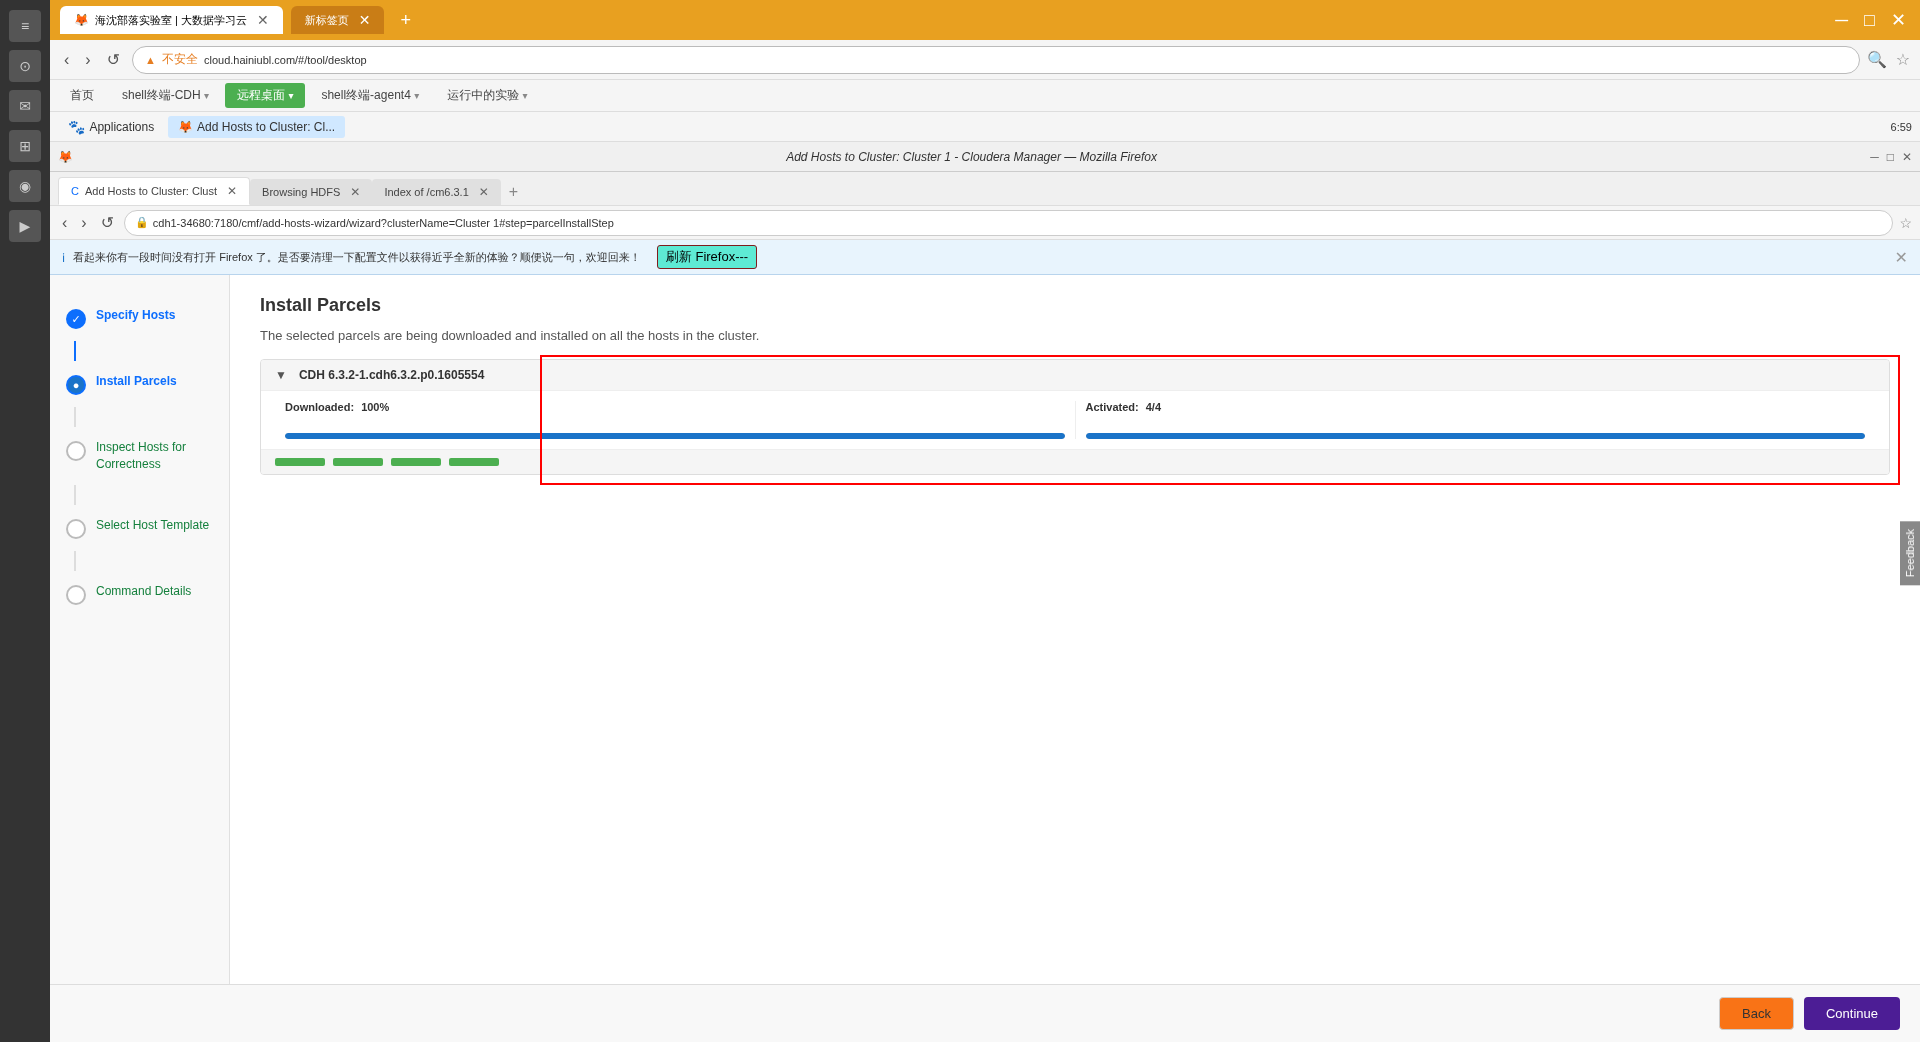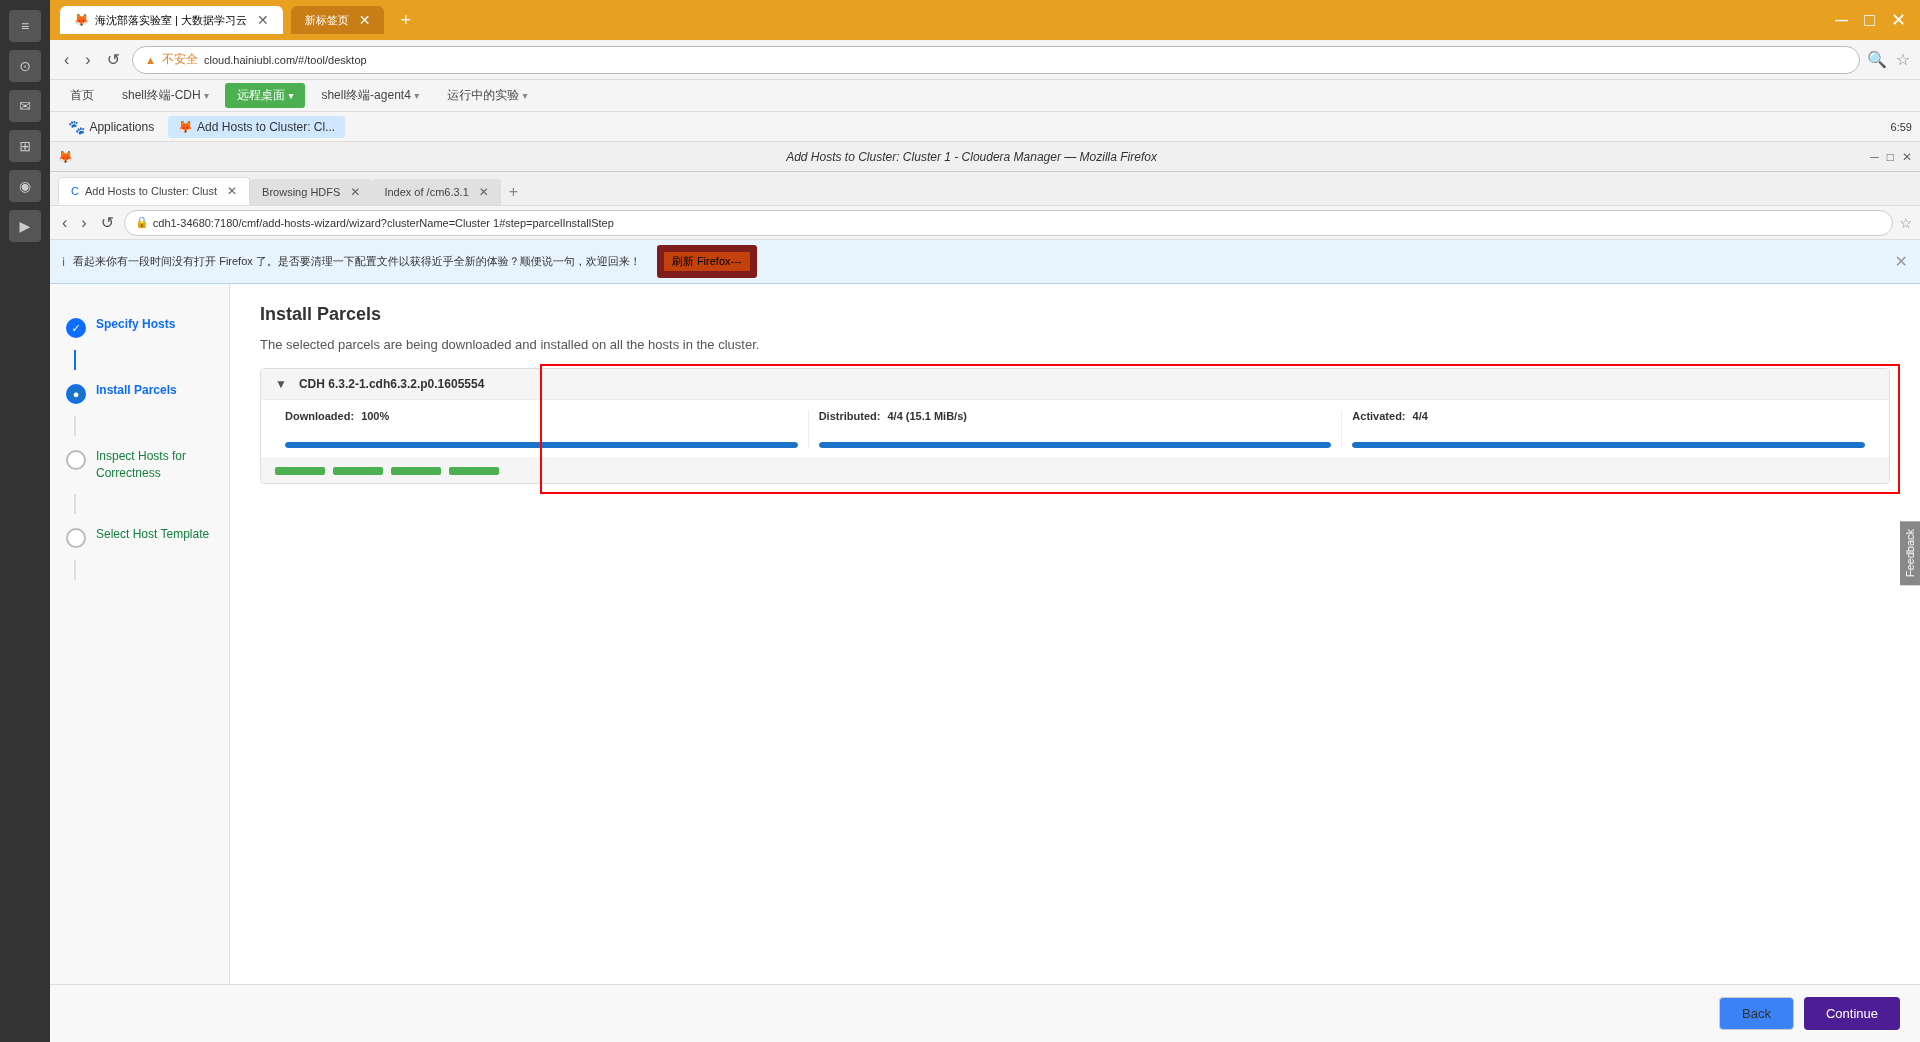--- a/index.html
+++ b/index.html
@@ -325,21 +325,21 @@
     .wizard-footer {
       background: #f8f8f8;
       border-top: 1px solid #ddd;
       padding: 12px 20px;
       display: flex;
       justify-content: flex-end;
       gap: 10px;
     }
     .btn-back {
       padding: 8px 22px;
-      background: #3b82f6;
+      background: #f97316;
       border: 1px solid #ccc;
       border-radius: 4px;
       font-size: 13px;
       cursor: pointer;
       color: #333;
     }
     .btn-continue {
       padding: 8px 22px;
       background: #4c1d95;
       border: none;
@@ -484,21 +484,21 @@
         <div class="inner-addr-field">
           <span style="font-size:11px; color:#888; margin-right:4px;">🔒</span>
           <span style="font-size:11px; color:#333; overflow:hidden; text-overflow:ellipsis; white-space:nowrap;">cdh1-34680:7180/cmf/add-hosts-wizard/wizard?clusterName=Cluster 1#step=parcelInstallStep</span>
         </div>
         <span style="font-size:14px; color:#888; cursor:pointer;">☆</span>
       </div>
 
       <div class="inner-notification">
         <span style="color:#1a73c8; font-size:12px;">ℹ</span>
         <span>看起来你有一段时间没有打开 Firefox 了。是否要清理一下配置文件以获得近乎全新的体验？顺便说一句，欢迎回来！</span>
-        <button style="background:#c2410c; border:7px solid #7f1d1d; border-radius:3px; padding:2px 8px; font-size:11px; cursor:pointer; margin-left:8px;">刷新 Firefox---</button>
+        <button style="background:#5eead4; border:1px solid #7f1d1d; border-radius:3px; padding:2px 8px; font-size:13px; cursor:pointer; margin-left:8px;">刷新 Firefox---</button>
         <span class="notif-close">✕</span>
       </div>
 
       <div class="main-content" style="flex:1; display:flex;">
 
         <div class="wizard-sidebar">
 
           <div class="wizard-step">
             <div>
               <div class="step-circle completed">✓</div>
@@ -524,20 +524,26 @@
           <div class="step-connector inactive"></div>
 
           <div class="wizard-step">
             <div>
               <div class="step-circle inactive"></div>
             </div>
             <div class="step-label">Select Host Template</div>
           </div>
           <div class="step-connector inactive"></div>
 
+          <div class="wizard-step">
+            <div>
+              <div class="step-circle inactive"></div>
+            </div>
+            <div class="step-label">Command Details</div>
+          </div>
         </div>
 
         <div class="wizard-panel" style="position:relative;">
           <div class="wizard-title">Install Parcels</div>
           <div class="wizard-description">The selected parcels are being downloaded and installed on all the hosts in the cluster.</div>
 
           <div style="position:relative;">
 
             <div style="position:absolute; border:2px solid red; top:-4px; left:280px; right:-10px; bottom:-10px; pointer-events:none; z-index:10;"></div>
 
@@ -545,29 +551,20 @@
               <div class="parcel-header">
                 <span class="parcel-chevron">▼</span>
                 <span class="parcel-name">CDH 6.3.2-1.cdh6.3.2.p0.1605554</span>
               </div>
 
               <div class="parcel-stats">
                 <div class="stat-block">
                   <div class="stat-label">
                     <span>Downloaded:</span>
                     <span style="font-weight:bold; color:#333; margin-left:4px;">100%</span>
-                  </div>
-                  <div class="progress-bar-bg">
-                    <div class="progress-bar-fill" style="width:100%;"></div>
-                  </div>
-                </div>
-                <div class="stat-block">
-                  <div class="stat-label">
-                    <span>Distributed:</span>
-                    <span style="font-weight:bold; color:#333; margin-left:4px;">4/4 (15.1 MiB/s)</span>
                   </div>
                   <div class="progress-bar-bg">
                     <div class="progress-bar-fill" style="width:100%;"></div>
                   </div>
                 </div>
                 <div class="stat-block">
                   <div class="stat-label">
                     <span>Activated:</span>
                     <span style="font-weight:bold; color:#333; margin-left:4px;">4/4</span>
                   </div>

